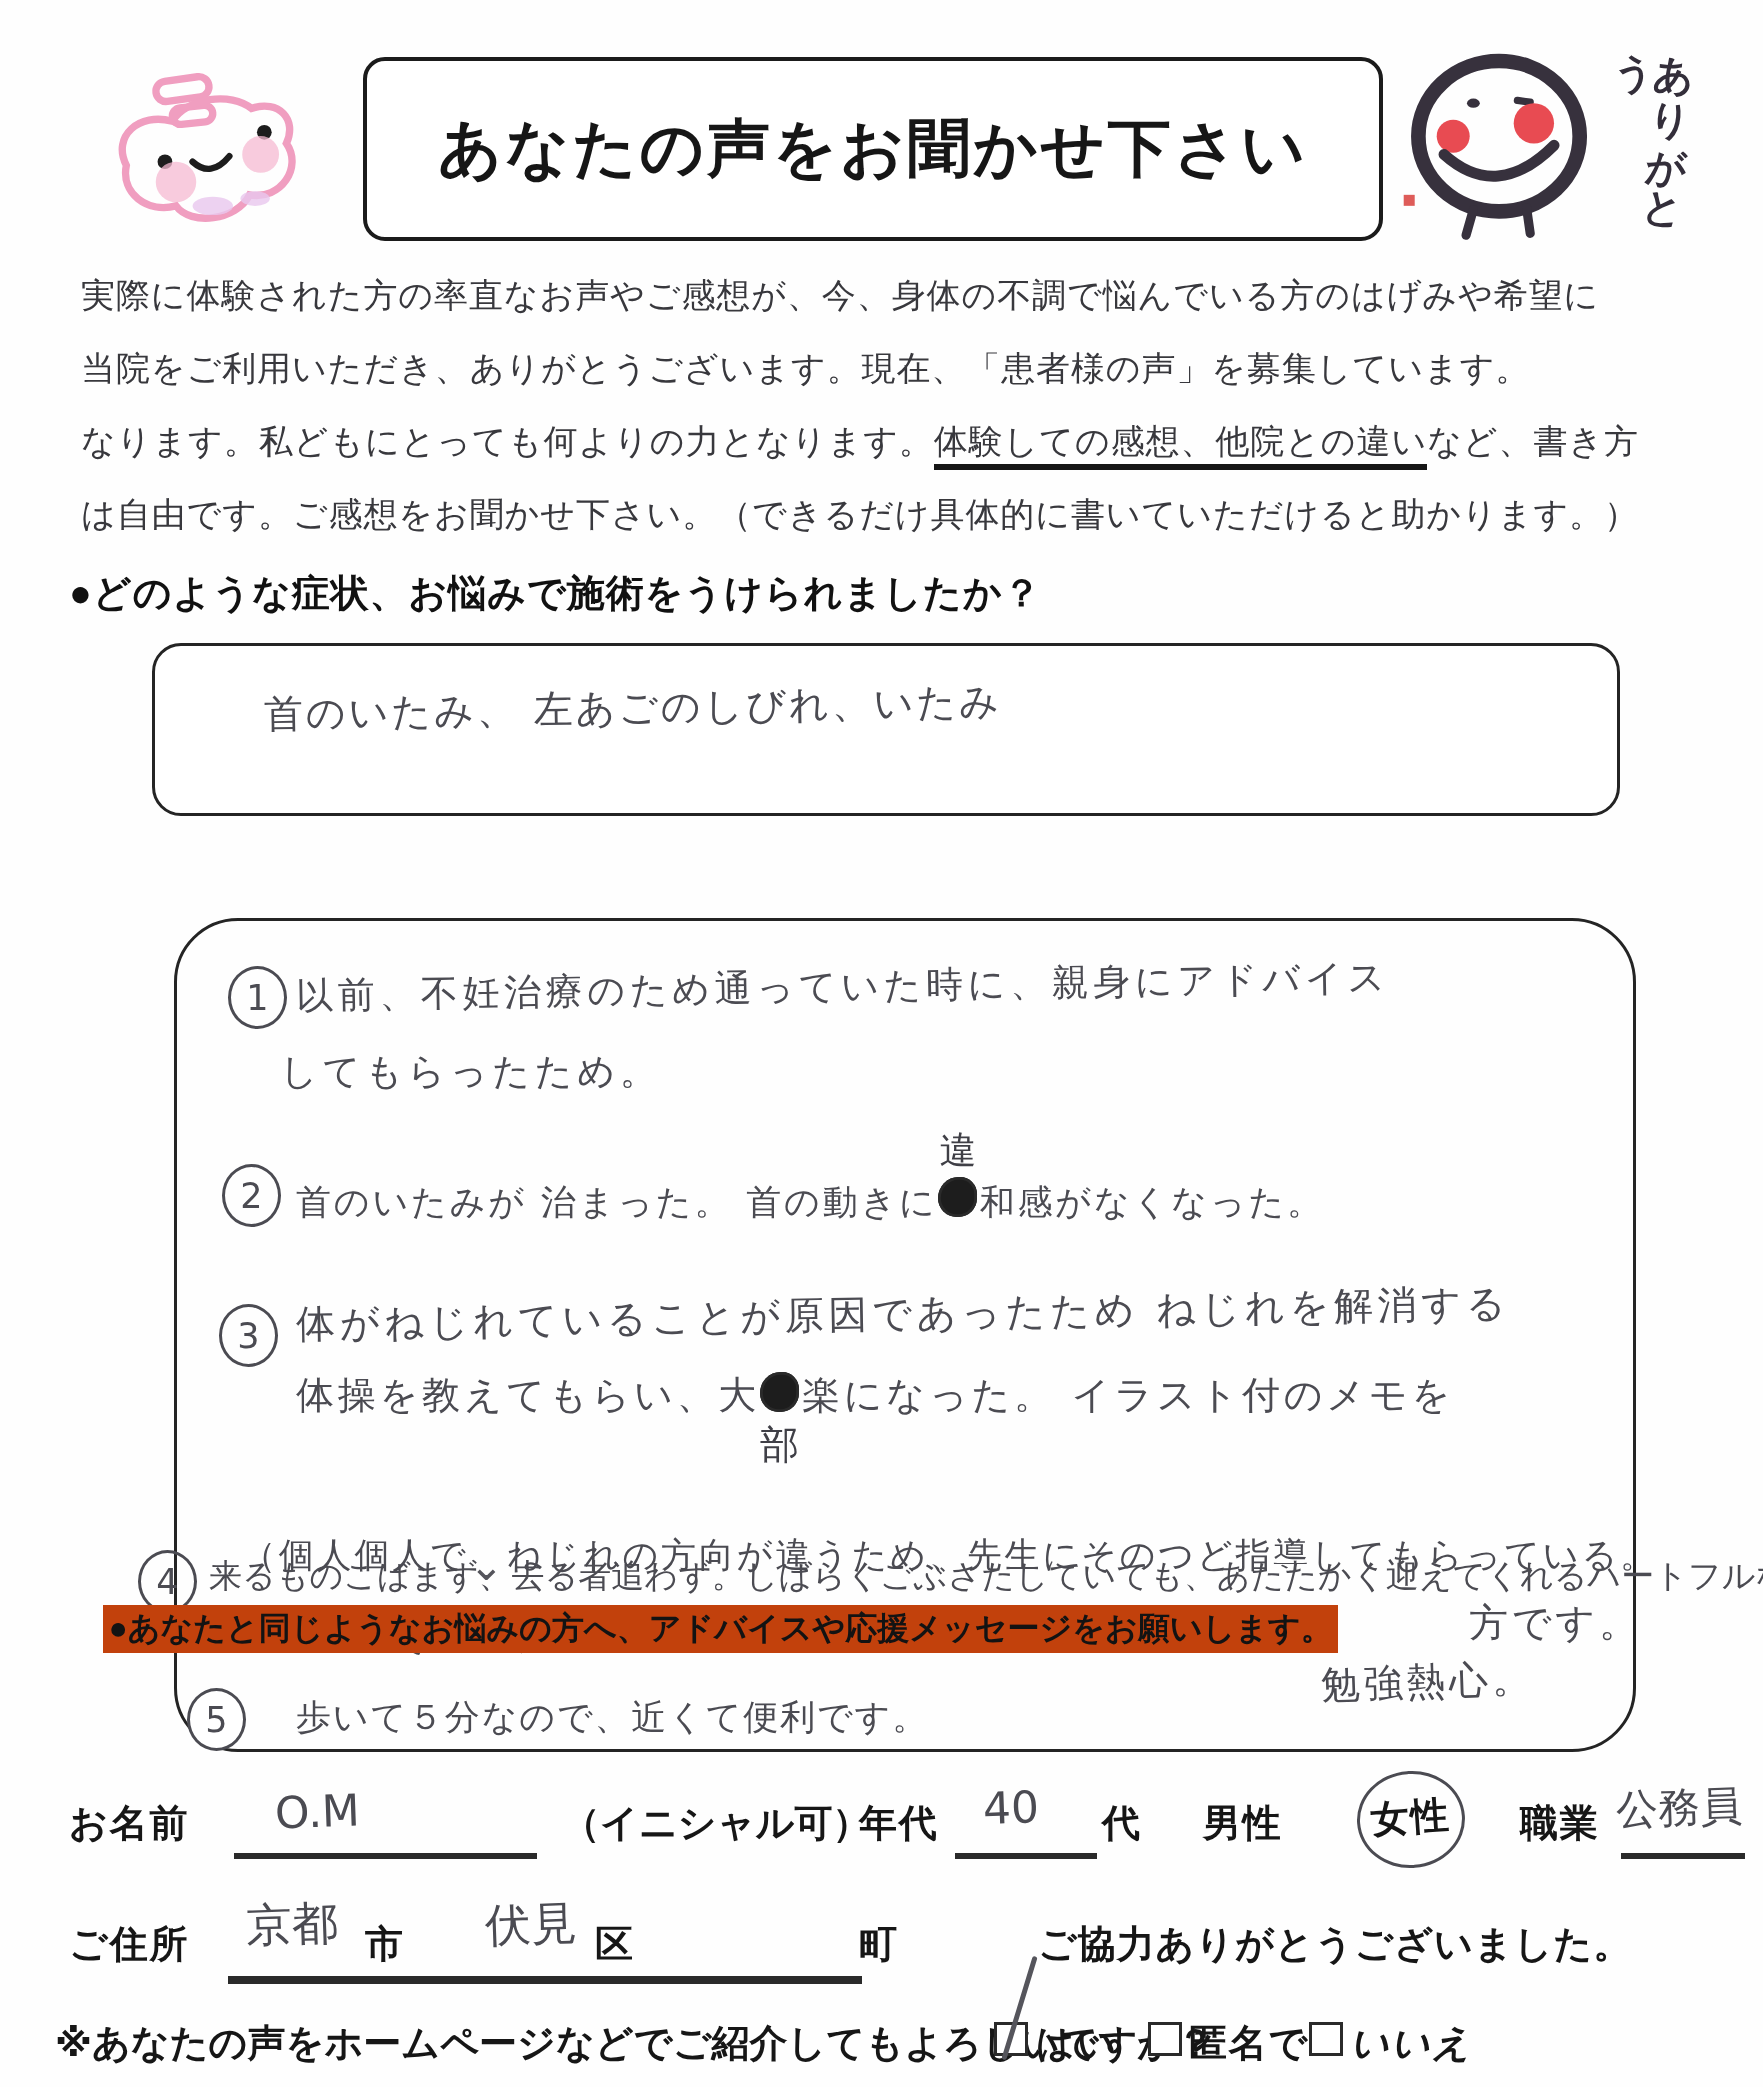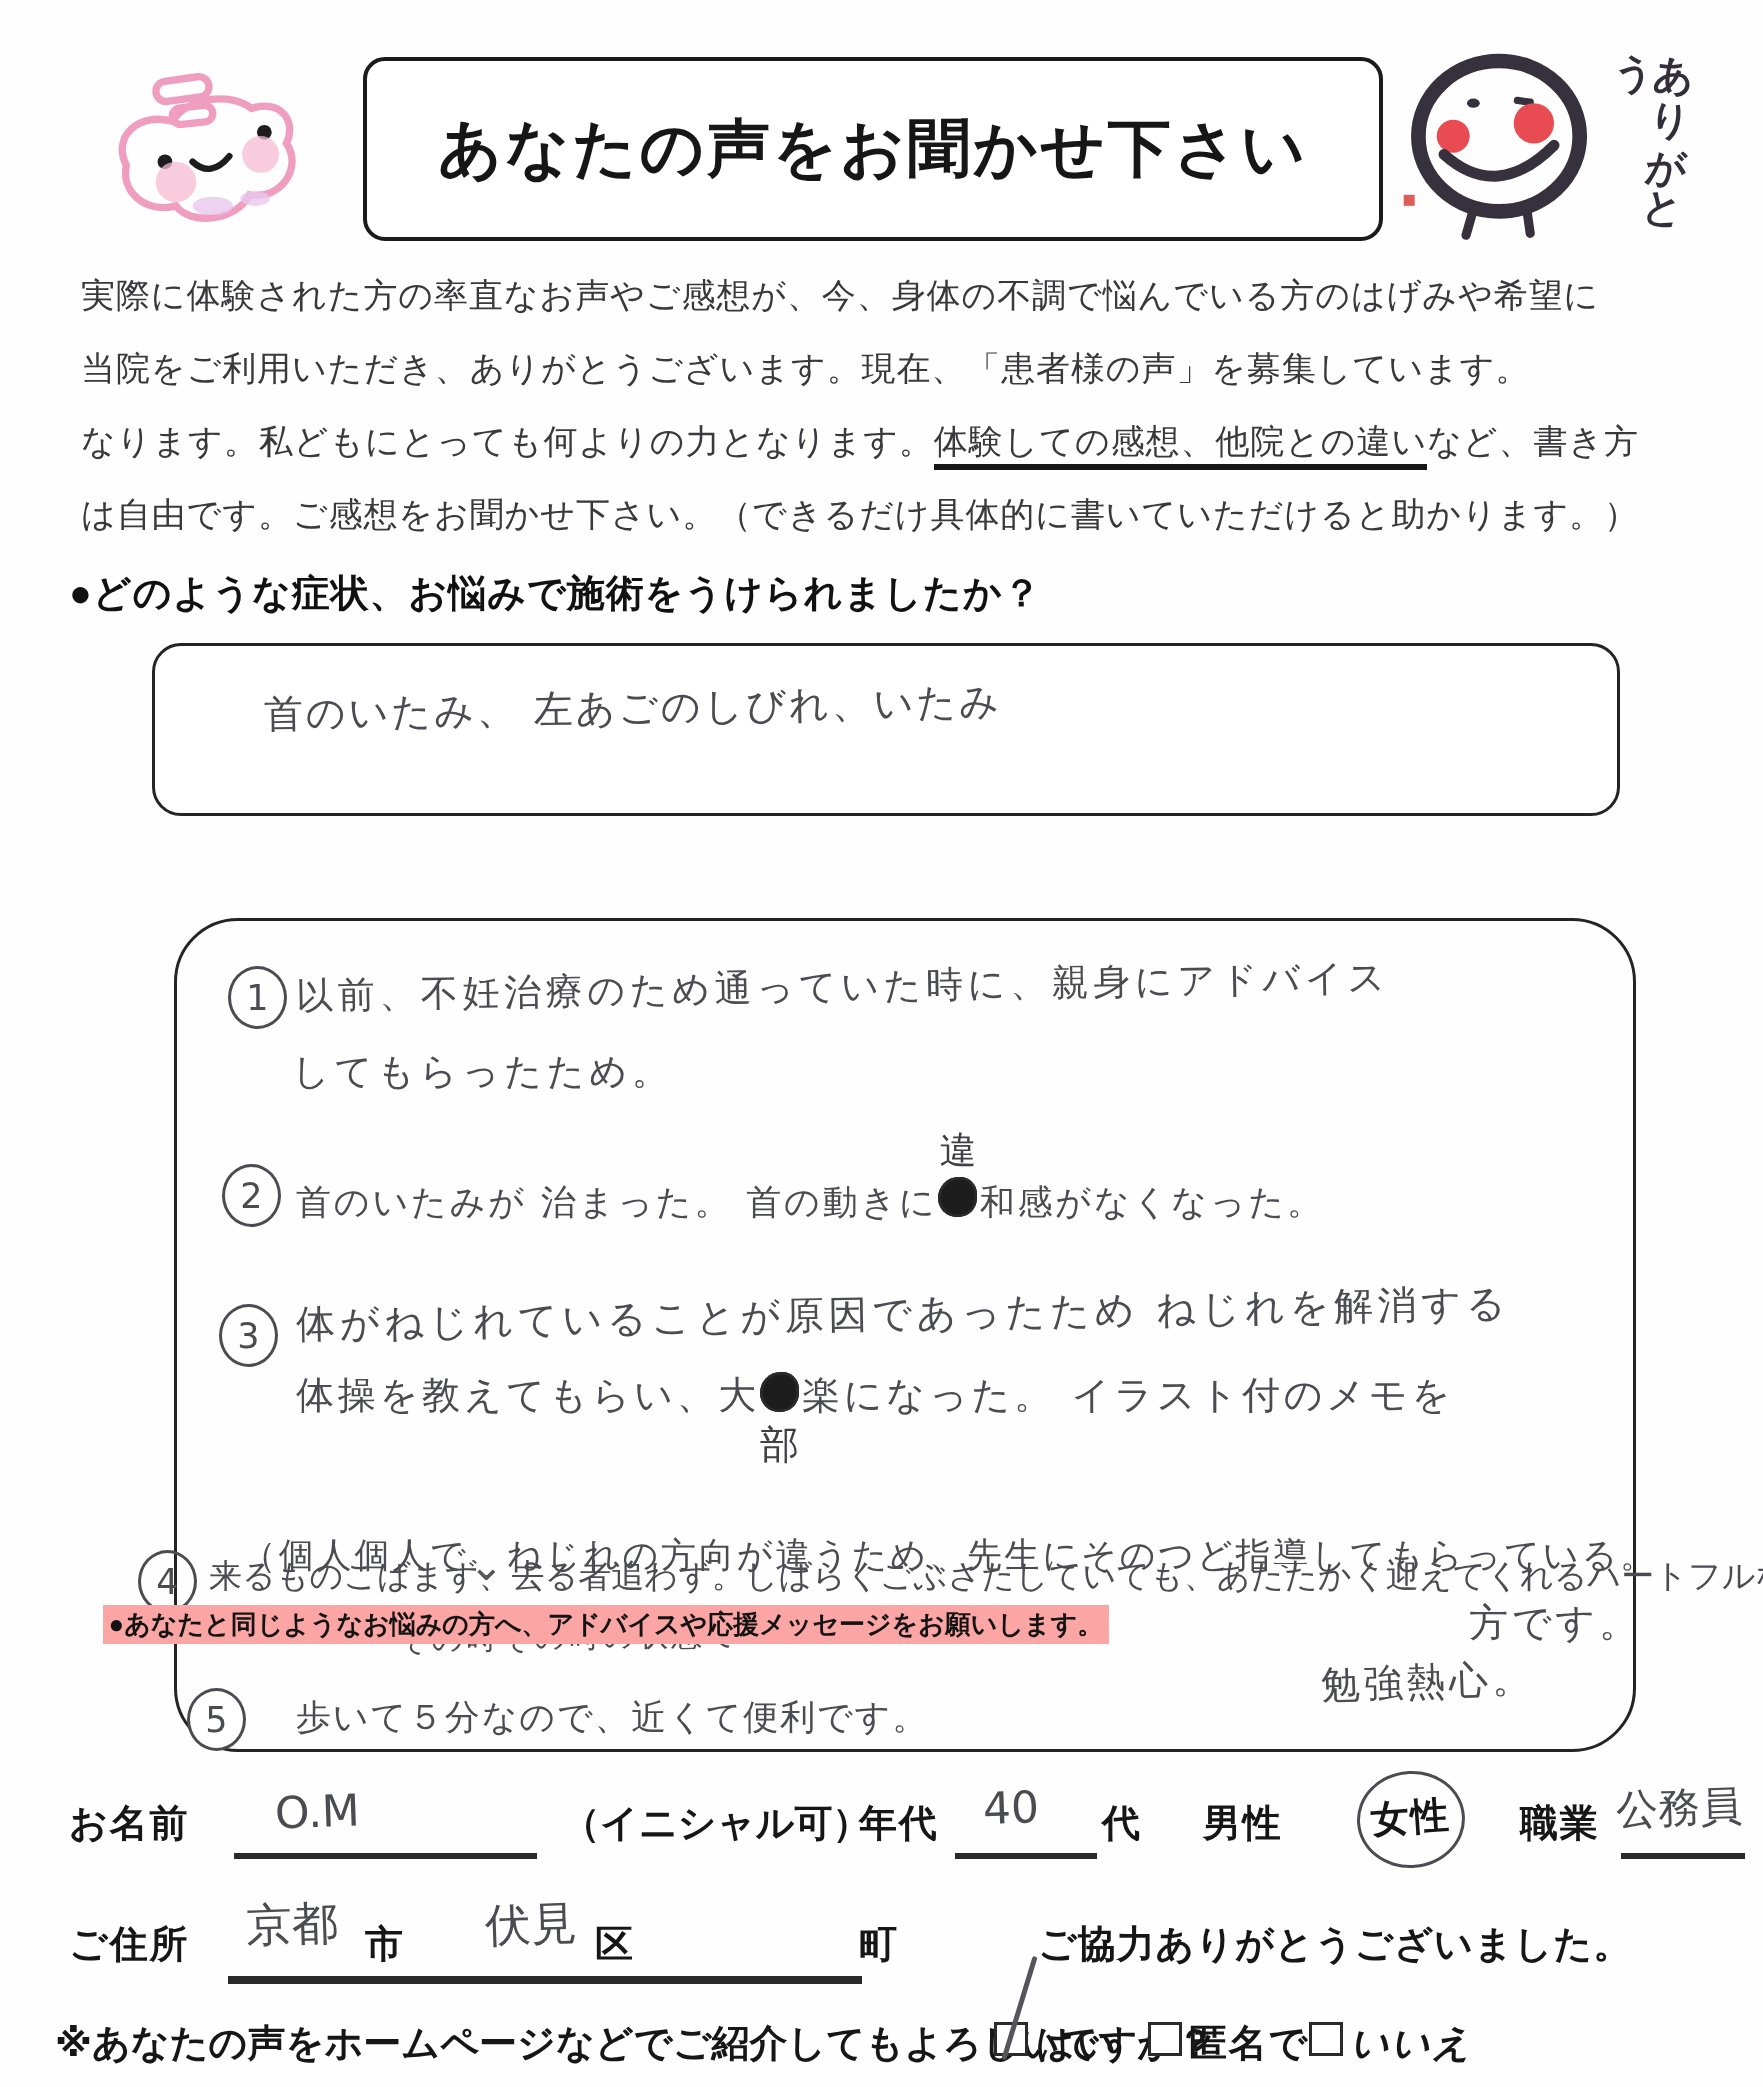--- a/index.html
+++ b/index.html
@@ -109,21 +109,21 @@
   <div class="abs q-heading" style="left:69px;top:568px;">●どのような症状、お悩みで施術をうけられましたか？</div>
 
   <div class="abs ans-box1"></div>
   <div class="abs hw hw-line rot-1" style="left:264px;top:681px;font-size:39px;letter-spacing:2.8px;">首のいたみ、 左あごのしびれ、いたみ</div>
 
 
   <div class="abs ans-box2"></div>
 
   <span class="abs circle-num" style="left:228px;top:966px;">1</span>
   <div class="abs hw hw-line rot-1" style="left:296px;top:962px;font-size:37px;letter-spacing:4.6px;">以前、不妊治療のため通っていた時に、親身にアドバイス</div>
-  <div class="abs hw hw-line" style="left:292px;top:1047px;font-size:37px;letter-spacing:4.6px;font-family:Liberation Serif, serif;">してもらったため。</div>
+  <div class="abs hw hw-line" style="left:280px;top:1047px;font-size:37px;letter-spacing:4.6px;font-family:Liberation Serif, serif;">してもらったため。</div>
 
   <span class="abs circle-num" style="left:222px;top:1164px;">2</span>
   <div class="abs hw hw-line" style="left:296px;top:1177px;font-size:35px;letter-spacing:2.8px;">
     <span>首のいたみが 治まった。 首の動きに</span><span class="scribble-wrap"><span class="fix-above hw">違</span><span class="scribble"></span></span><span>和感がなくなった。</span>
   </div>
 
   <span class="abs circle-num" style="left:219px;top:1304px;">3</span>
   <div class="abs hw hw-line rot-1" style="left:296px;top:1287px;font-size:39px;letter-spacing:4.6px;">体がねじれていることが原因であったため ねじれを解消する</div>
   <div class="abs hw hw-line" style="left:296px;top:1370px;font-size:38px;letter-spacing:3.7px;">
     <span>体操を教えてもらい、大</span><span class="scribble-wrap"><span class="scribble"></span><span class="fix-below hw">部</span></span><span>楽になった。 イラスト付のメモを</span>
@@ -131,21 +131,21 @@
   <div class="abs hw hw-line" style="left:241px;top:1532px;font-size:35px;letter-spacing:2.8px;">
     <span>（個人個人で</span><span class="caret">⌄</span><span>ねじれの方向が違うため、先生にそのつど指導してもらっている。</span>
   </div>
   <div class="abs hw hw-line rot-1" style="left:397px;top:1616px;font-size:31px;letter-spacing:2.8px;">その時その時の状態で</div>
 
   <span class="abs circle-num" style="left:138px;top:1550px;">4</span>
   <div class="abs hw hw-line" style="left:209px;top:1554px;font-size:33px;letter-spacing:0px;">来るものこばまず、去る者追わず。しばらくごぶさたしていても、あたたかく迎えてくれるハートフルな</div>
   <div class="abs hw hw-line" style="left:1469px;top:1596px;font-size:39px;letter-spacing:3.7px;">方です。</div>
   <div class="abs hw hw-line rot-2" style="left:1321px;top:1655px;font-size:39px;letter-spacing:3.7px;">勉強熱心。</div>
 
-  <div class="abs" style="left:103px;top:1605px;font-size:26px;font-weight:900;color:#131313;letter-spacing:0px;background:#fca5a5;padding:1.8px 5.5px;">●あなたと同じようなお悩みの方へ、アドバイスや応援メッセージをお願いします。</div>
+  <div class="abs" style="left:103px;top:1605px;font-size:32px;font-weight:900;color:#131313;letter-spacing:0px;background:#c2410c;padding:1.8px 5.5px;">●あなたと同じようなお悩みの方へ、アドバイスや応援メッセージをお願いします。</div>
 
   <span class="abs circle-num" style="left:187px;top:1688px;background:#fff;">5</span>
   <div class="abs hw hw-line" style="left:296px;top:1694px;font-size:35px;letter-spacing:1.8px;">歩いて５分なので、近くて便利です。</div>
 
   <div class="abs f-label" style="left:69px;top:1798px;">お名前</div>
   <div class="f-underline abs" style="left:234px;top:1853px;width:303px;"></div>
   <div class="abs hw hw-val rot-2" style="left:275px;top:1786px;">O.M</div>
   <div class="abs f-label" style="left:562px;top:1798px;letter-spacing:0;">（イニシャル可）</div>
   <div class="abs f-label" style="left:859px;top:1798px;">年代</div>
   <div class="f-underline abs" style="left:955px;top:1853px;width:142px;"></div>

